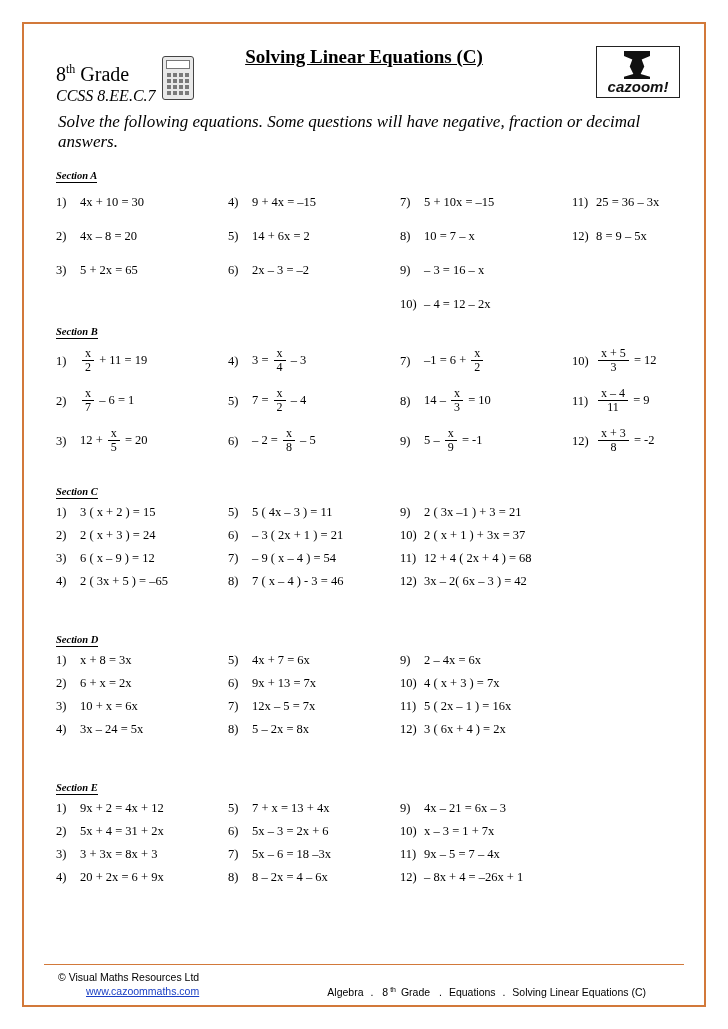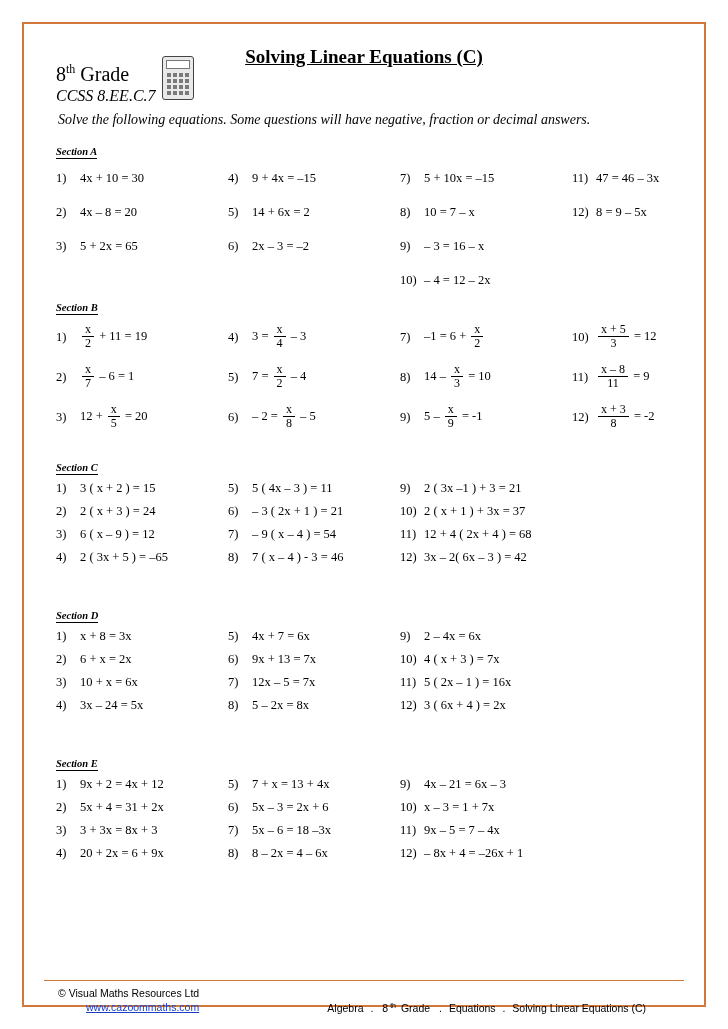--- a/index.html
+++ b/index.html
@@ -127,21 +127,21 @@
     font-size: 15px;
     font-weight: bold;
     font-style: italic;
     font-family: "Liberation Sans", sans-serif;
     color: #111;
   }
 
   
   .instruction {
     margin: 4px 0 0 24px;
-    font-size: 14px;
+    font-size: 17px;
     font-style: italic;
     font-family: "Liberation Serif", serif;
   }
 
   
   .section-label {
     font-size: 10.5px;
     font-weight: bold;
     font-style: italic;
     margin: 12px 0 2px 22px;
@@ -196,21 +196,21 @@
     font-size: 12px;
   }
 
   
   .footer {
     position: absolute;
     left: 10px;
     right: 10px;
     bottom: 8px;
     border-top: 1px solid #d2793a;
-    padding-top: 6px;
+    padding-top: 22px;
     font-family: "Liberation Sans", sans-serif;
     font-size: 10.5px;
   }
   .footer-left {
     position: absolute;
     left: 14px;
     top: 6px;
   }
   .copyright { color: #000; }
   .site {
@@ -259,20 +259,24 @@
             <i></i>
           <i></i>
             <i></i>
             <i></i>
             <i></i>
         </div>
       </div>
 
       <div class="doc-title">Solving Linear Equations (C)</div>
 
+      <div class="logo">
+        <div class="logo-glyph"></div>
+        <div class="logo-text">cazoom!</div>
+      </div>
     </div>
 
     <div class="instruction">Solve the following equations. Some questions will have negative, fraction or decimal answers.</div>
 
     <div id="sections-root">
         <div class="label-wrap"><div class="section-label">Section A</div><div class="cols" style="height: 118px;">
             <div class="col" style="left: 0px; top: 0px;">
               <div class="q" style="height: 34px;">
                 <span class="qnum">1)</span>
                 <span class="qbody">4x + 10 = 30</span>
@@ -314,21 +318,21 @@
                 <span class="qbody">– 3 = 16 – x</span>
               </div>
               <div class="q" style="height: 34px;">
                 <span class="qnum">10)</span>
                 <span class="qbody">– 4 = 12 – 2x</span>
               </div>
             </div>
             <div class="col" style="left: 516px; top: 0px;">
               <div class="q" style="height: 34px;">
                 <span class="qnum">11)</span>
-                <span class="qbody">47 = 46 – 3x</span>
+                <span class="qbody">25 = 36 – 3x</span>
               </div>
               <div class="q" style="height: 34px;">
                 <span class="qnum">12)</span>
                 <span class="qbody">8 = 9 – 5x</span>
               </div>
             </div>
           </div></div>
         <div class="label-wrap"><div class="section-label">Section B</div><div class="cols" style="height: 122px;">
             <div class="col" style="left: 0px; top: 0px;">
               <div class="q" style="height: 40px;">
@@ -403,21 +407,21 @@
               <div class="q" style="height: 40px;">
                 <span class="qnum">10)</span>
                 <span class="qbody"><span class="frac">
                     <span class="num">x + 5</span>
                     <span class="den">3</span>
                   </span> = 12</span>
               </div>
               <div class="q" style="height: 40px;">
                 <span class="qnum">11)</span>
                 <span class="qbody"><span class="frac">
-                    <span class="num">x – 8</span>
+                    <span class="num">x – 4</span>
                     <span class="den">11</span>
                   </span> = 9</span>
               </div>
               <div class="q" style="height: 40px;">
                 <span class="qnum">12)</span>
                 <span class="qbody"><span class="frac">
                     <span class="num">x + 3</span>
                     <span class="den">8</span>
                   </span> = -2</span>
               </div>

